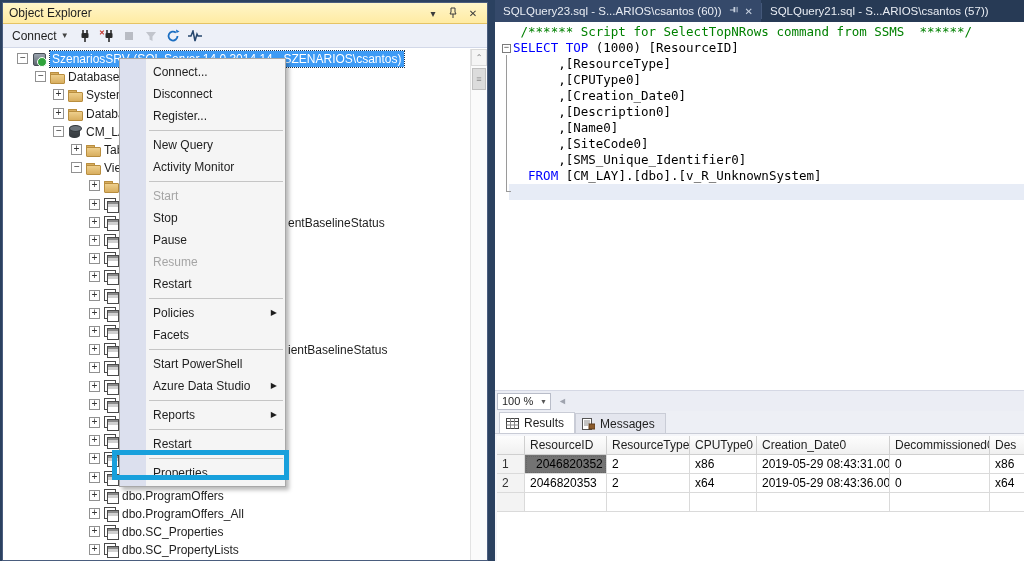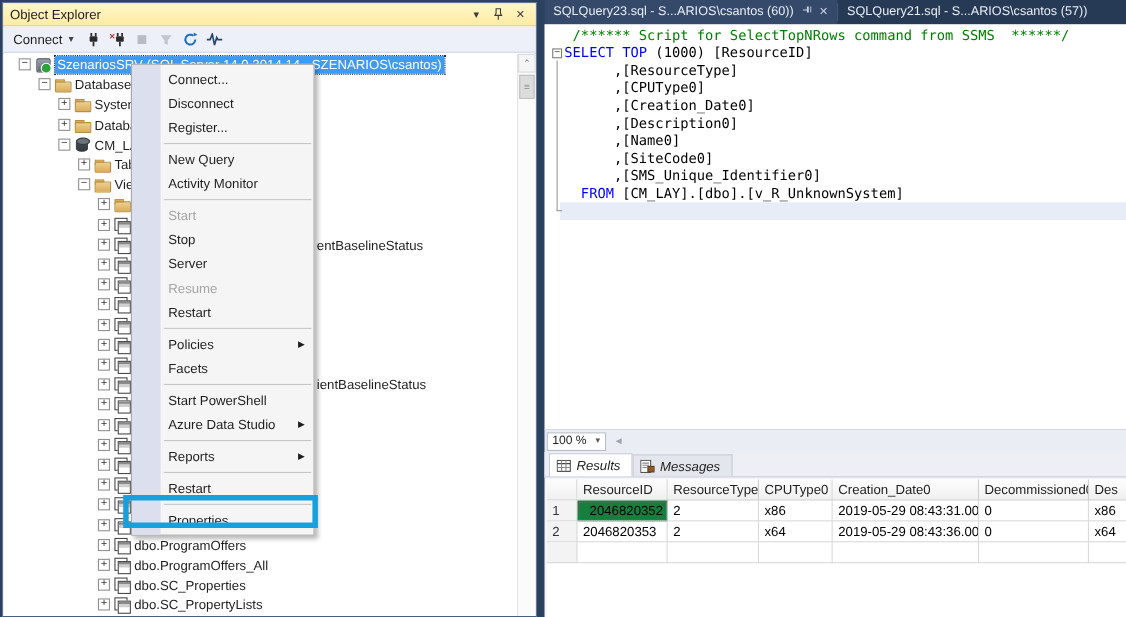--- a/index.html
+++ b/index.html
@@ -75,30 +75,30 @@
   #outline-line { position:absolute; left:11px; top:33px; width:5px; height:137px; border-left:1px solid #9A9A9A; border-bottom:1px solid #9A9A9A; }
 
   #hscroll-row { position:absolute; left:0; top:390px; width:100%; height:21px; background:#EBEDF4; border-top:1px solid #D5D8E4; display:flex; align-items:center; }
   #zoom-combo { width:54px; height:17px; background:#fff; border:1px solid #B9BDC9; margin-left:2px; font-size:11px; color:#1e1e1e;
                 display:flex; align-items:center; padding-left:4px; }
   #zoom-combo .caret { margin-left:auto; font-size:7px; color:#555; padding-right:3px; }
   #hscroll-left { width:15px; text-align:center; color:#9FA3AE; font-size:9px; margin-left:4px; }
 
   #results-pane { position:absolute; left:0; top:411px; width:100%; height:150px; background:#F4F5F9; }
   #results-tabs { display:flex; height:23px; padding-left:4px; border-bottom:1px solid #C9CCD6; background:#EDEFF5; }
-  .rtab { display:flex; align-items:center; padding:0 10px 0 6px; font-size:12px; color:#1e1e1e; border:1px solid #C9CCD6; border-bottom:none; margin-top:2px; background:#E4E6EE;font-style:italic; }
+  .rtab { display:flex; align-items:center; padding:0 10px 0 6px; font-size:12px; color:#1e1e1e; border:1px solid #C9CCD6; border-bottom:none; margin-top:2px; background:#E4E6EE; }
   .rtab.active { background:#fff; margin-top:1px; }
   .rtab svg { margin-right:5px; }
 
   #results-grid { position:absolute; left:2px; top:25px; right:0; bottom:0; background:#fff; font-size:12px; }
   .grow { display:flex; }
   .gcell { height:19px; line-height:18px; border-right:1px solid #DADADA; border-bottom:1px solid #DADADA; padding:0 5px; white-space:nowrap; overflow:hidden; flex:0 0 auto; }
   .ghead .gcell { background:linear-gradient(#FDFDFD,#F0F0F0); border-right:1px solid #CFCFCF; border-bottom:1px solid #CFCFCF; color:#1e1e1e; }
   .gnum { background:#F3F3F3; color:#333; }
-  .gsel { background:#15803d; outline:1px dotted #666; outline-offset:-2px;padding-left:11px; }
+  .gsel { background:#737373; outline:1px dotted #666; outline-offset:-2px;padding-left:11px; }
 </style>
 </head>
 <body>
 
 <div id="oe-panel">
   <div id="oe-title">
     <span>Object Explorer</span>
     <span class="spacer"></span>
     <span class="tbtn">▾</span>
     <span class="tbtn">
@@ -289,21 +289,21 @@
 <div id="context-menu">
     <div class="menu-item">Connect...</div>
     <div class="menu-item">Disconnect</div>
     <div class="menu-item">Register...</div>
     <div class="menu-sep"></div>
     <div class="menu-item">New Query</div>
     <div class="menu-item">Activity Monitor</div>
     <div class="menu-sep"></div>
     <div class="menu-item disabled">Start</div>
     <div class="menu-item">Stop</div>
-    <div class="menu-item">Server</div>
+    <div class="menu-item">Pause</div>
     <div class="menu-item disabled">Resume</div>
     <div class="menu-item">Restart</div>
     <div class="menu-sep"></div>
     <div class="menu-item">Policies<span class="sub">▶</span></div>
     <div class="menu-item">Facets</div>
     <div class="menu-sep"></div>
     <div class="menu-item">Start PowerShell</div>
     <div class="menu-item">Azure Data Studio<span class="sub">▶</span></div>
     <div class="menu-sep"></div>
     <div class="menu-item">Reports<span class="sub">▶</span></div>

